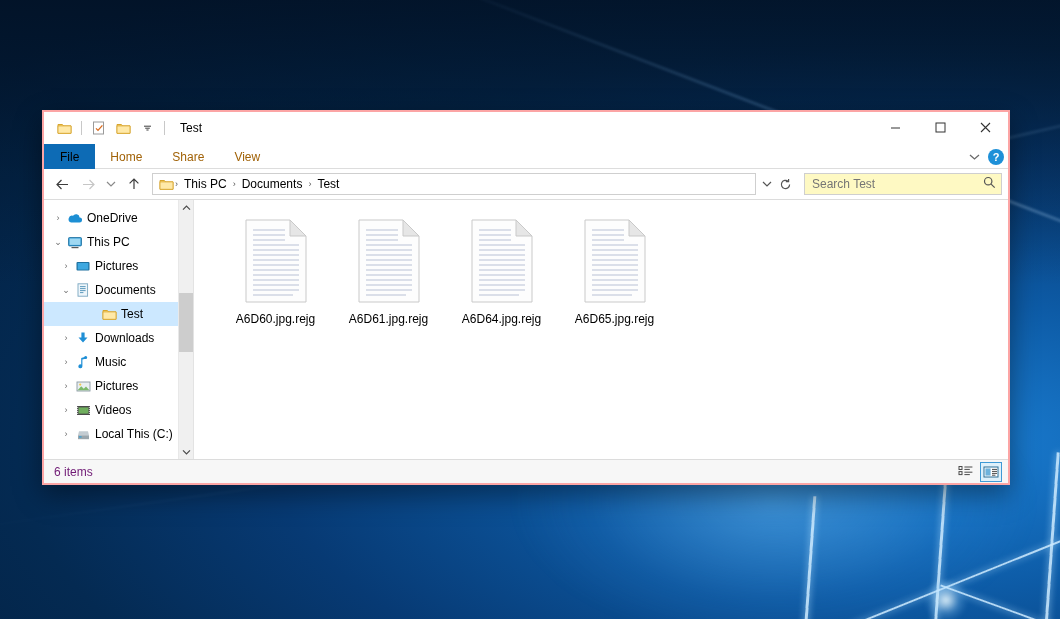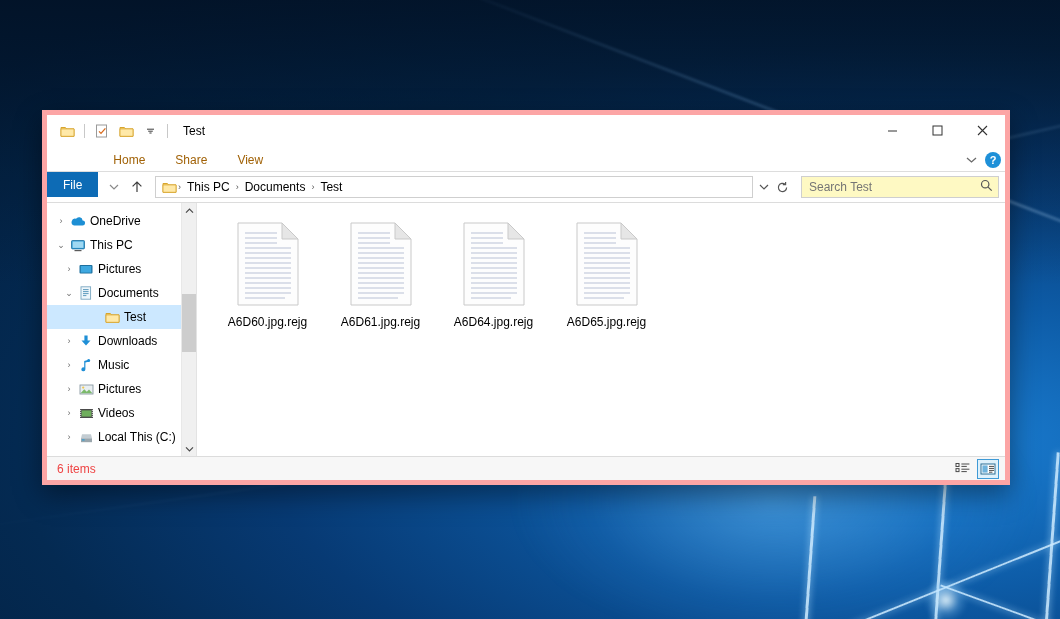--- a/index.html
+++ b/index.html
@@ -61,21 +61,21 @@
     background: radial-gradient(closest-side, rgba(235,250,255,.95), rgba(160,215,255,.25) 60%, rgba(0,0,0,0));
     filter: blur(2px);
   }
 
   
   #explorer {
     position: absolute;
     left: 42px; top: 110px;
     width: 968px; height: 375px;
     background: #ffffff;
-    border: 5px solid #fca5a5;
+    border: 2px solid #fca5a5;
     box-shadow: 0 10px 26px rgba(0,0,0,.42);
     display: flex; flex-direction: column;
     font-size: 12px;
     color: #000;
   }
 
   
   .titlebar {
     height: 32px;
     background: #ffffff;
@@ -111,23 +111,22 @@
   }
   .tab {
     display: flex; align-items: center;
     padding: 0 15px;
     font-size: 12px;
     color: #a16207;
     height: 25px;
   }
   .tab.file {
     background: #0d6bb5;
-    color: #ffffff;
+    color: #000000;
     padding: 0 16px;
-    margin-top: 25px;
   }
   .ribbon-right {
     position: absolute; right: 4px; top: 0; height: 25px;
     display: flex; align-items: center; gap: 8px;
   }
   .help-icon {
     width: 16px; height: 16px; border-radius: 50%;
     background: #1e90d8;
     color: #fff; font-size: 11px; font-weight: bold;
     display: flex; align-items: center; justify-content: center;
@@ -241,21 +240,21 @@
   }
 
   .content {
     flex: 1 1 auto;
     background: #fff;
     position: relative;
     overflow: hidden;
   }
   .filegrid {
     display: flex; flex-wrap: wrap;
-    padding: 14px 0 0 14px;
+    padding: 14px 0 0 25px;
     gap: 0;
   }
   .file-item {
     width: 113px;
     display: flex; flex-direction: column; align-items: center;
     padding: 4px 2px 6px;
   }
   .file-icon-wrap { width: 72px; height: 86px; position: relative; }
   .file-name {
     margin-top: 8px;
@@ -266,21 +265,21 @@
   }
 
   
   .statusbar {
     height: 24px; flex: none;
     border-top: 1px solid #dcdcdc;
     background: #f7f7f7;
     display: flex; align-items: center;
     padding: 0 6px 0 10px;
     font-size: 12px;
-    color: #ef4444;
+    color: #701a75;
   }
   .status-text { flex: 1 1 auto; }
   .view-btns { display: flex; gap: 3px; align-items: center; }
   .view-btn {
     width: 22px; height: 20px;
     display: flex; align-items: center; justify-content: center;
     border: 1px solid transparent;
   }
   .view-btn.active { border-color: #3f9ad6; background: #dff1fb; }
 </style>

